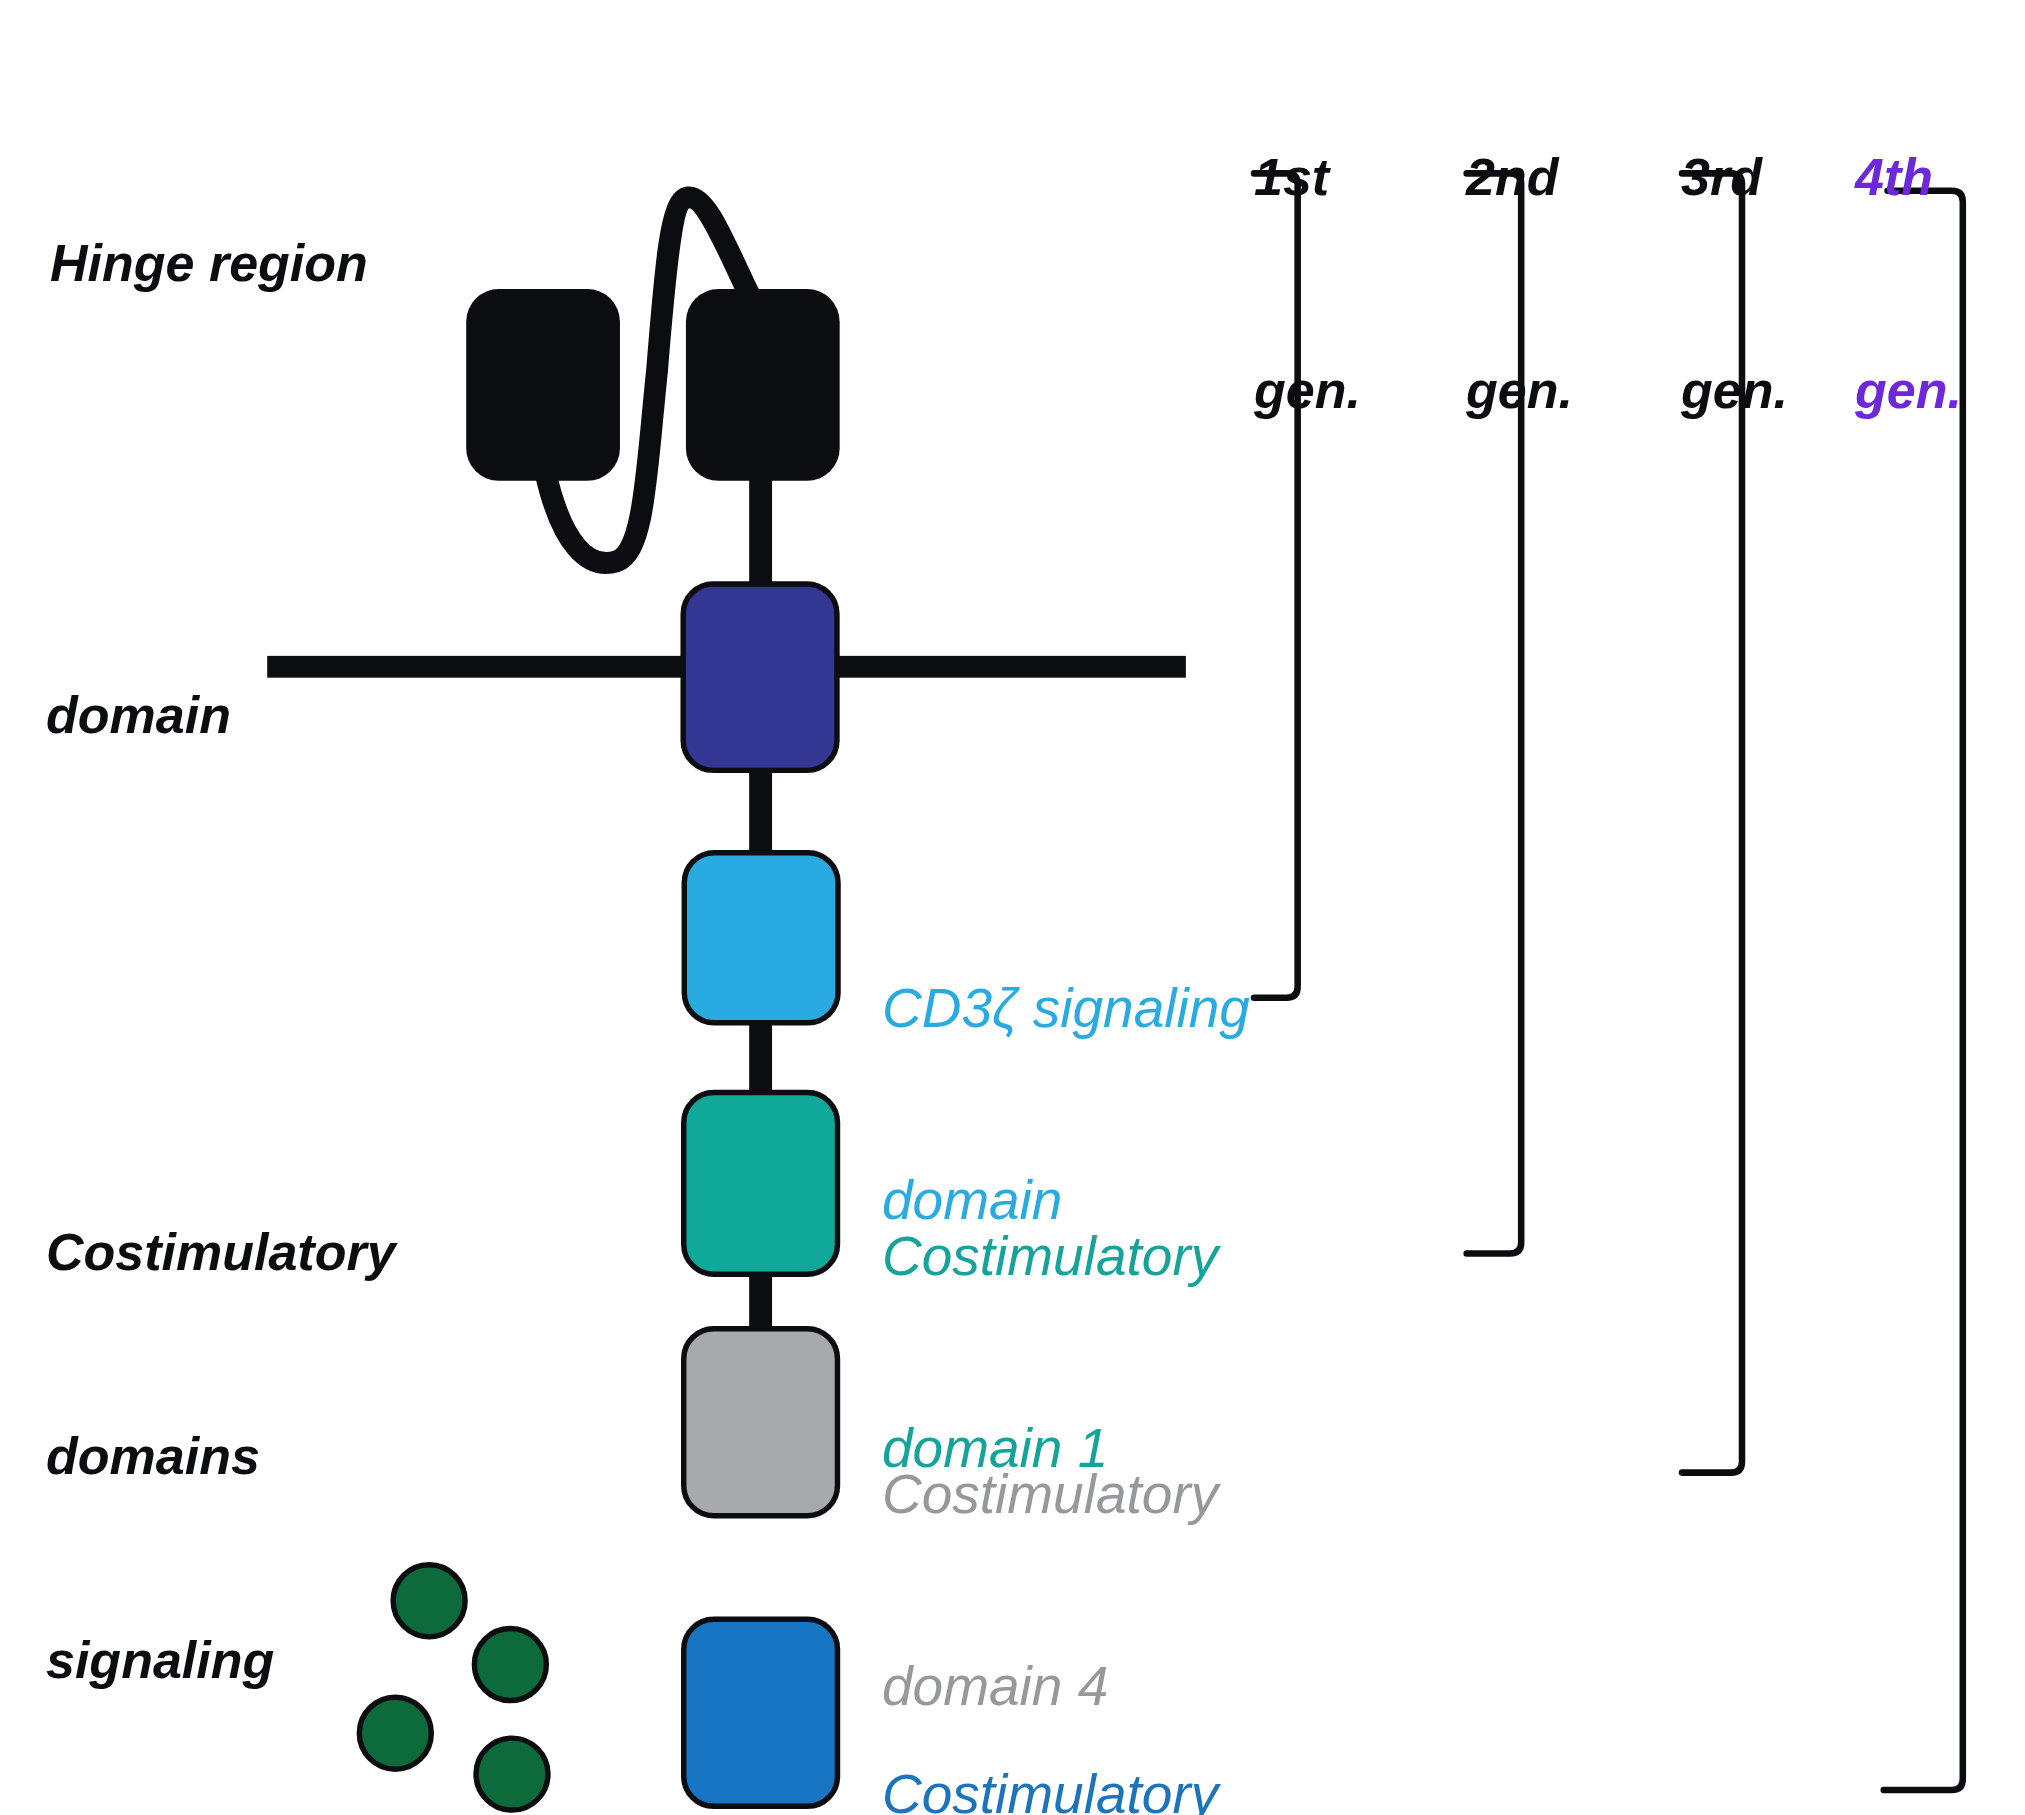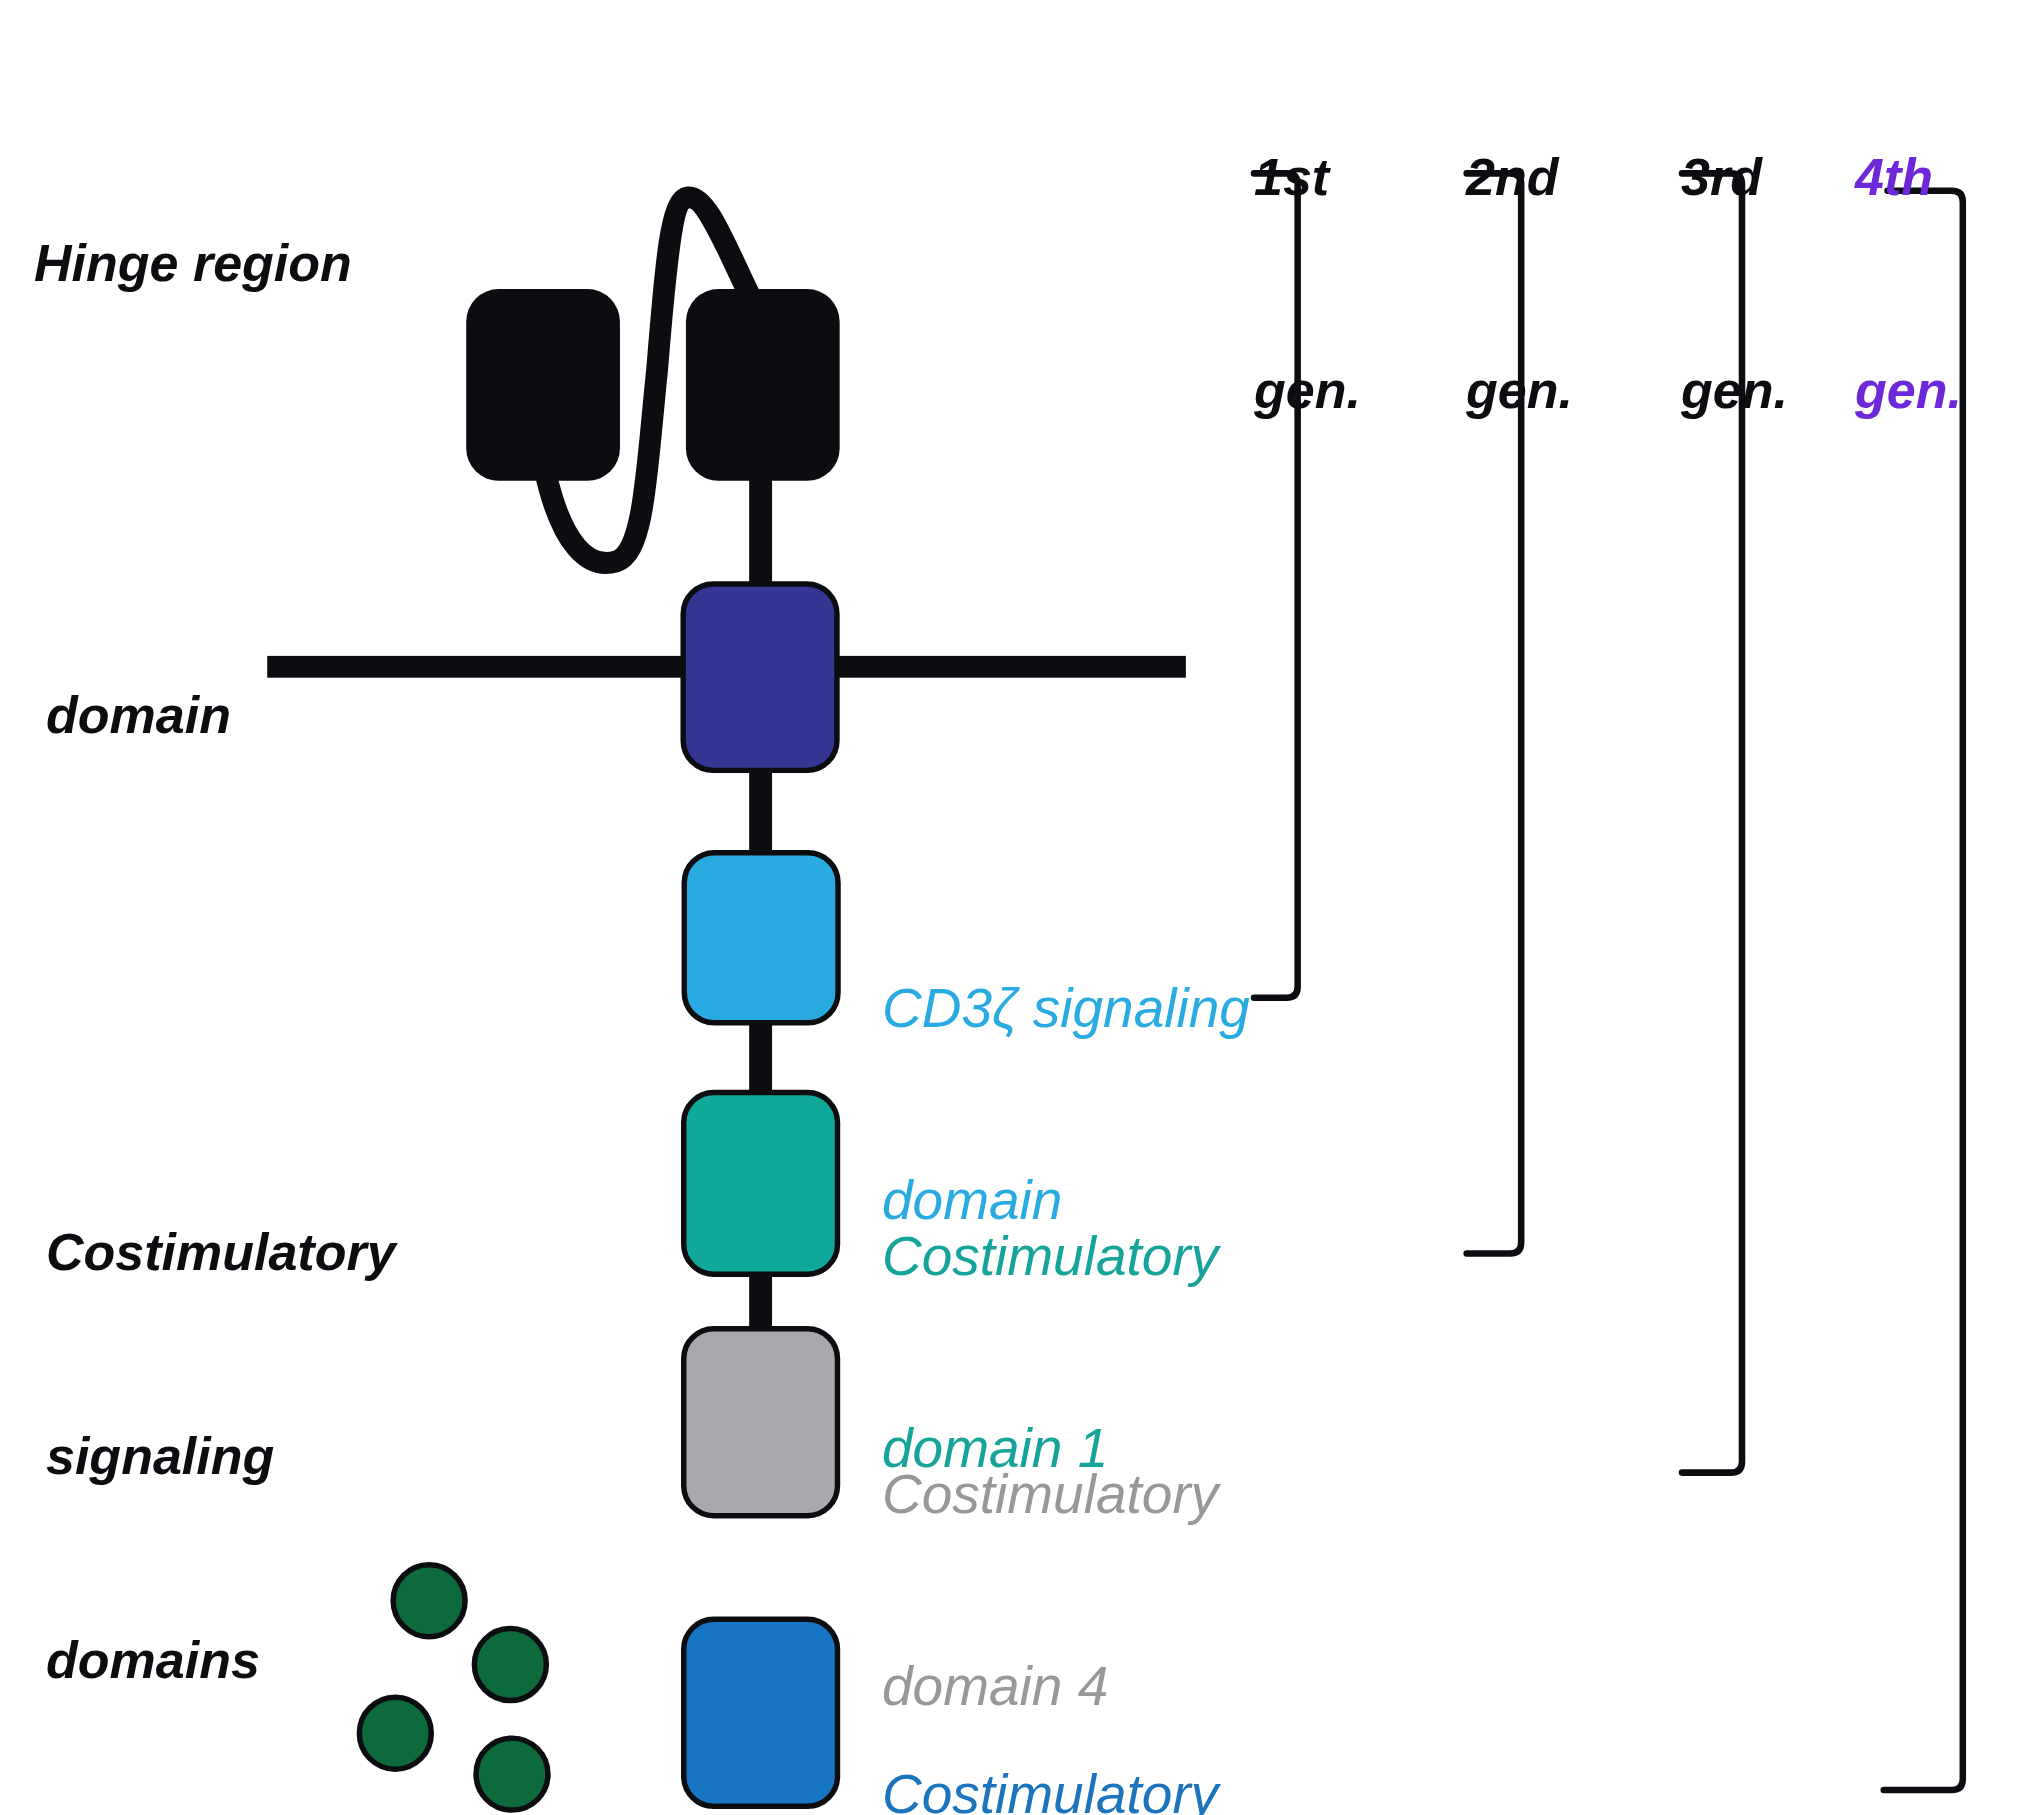--- a/index.html
+++ b/index.html
@@ -53,30 +53,30 @@
     <circle cx="936" cy="3053" r="66" stroke="#0b0d10" stroke-width="10" fill="#0D6B3B"></circle>
     <circle cx="725" cy="3179" r="66" stroke="#0b0d10" stroke-width="10" fill="#0D6B3B"></circle>
     <circle cx="939" cy="3254" r="66" stroke="#0b0d10" stroke-width="10" fill="#0D6B3B"></circle>
 
     <path d="M 2300 318 H 2360 Q 2380 318 2380 338 V 1810 Q 2380 1830 2360 1830 H 2300" fill="none" stroke-width="12" stroke-linecap="round" stroke-linejoin="round" stroke="#0b0d10"></path>
     <path d="M 2690 318 H 2770 Q 2790 318 2790 338 V 2279 Q 2790 2299 2770 2299 H 2690" fill="none" stroke-width="12" stroke-linecap="round" stroke-linejoin="round" stroke="#0b0d10"></path>
     <path d="M 3085 318 H 3175 Q 3195 318 3195 338 V 2681 Q 3195 2701 3175 2701 H 3085" fill="none" stroke-width="12" stroke-linecap="round" stroke-linejoin="round" stroke="#0b0d10"></path>
     <path d="M 3462 350 H 3580 Q 3600 350 3600 370 V 3263 Q 3600 3283 3580 3283 H 3455" fill="none" stroke-width="12" stroke-linecap="round" stroke-linejoin="round" stroke="#0b0d10"></path>
   </svg>
 
-  <div class="lbl lbl-black" style="left: 34px; top: 229px; color: rgb(11, 13, 16);">Hinge region</div>
+  <div class="lbl lbl-black" style="left: 50px; top: 229px; color: rgb(11, 13, 16);">Hinge region</div>
 
   <div class="lbl lbl-black" style="left: 46px; top: 545px; color: rgb(11, 13, 16);">
     <div>domain</div>
   </div>
 
   <div class="lbl lbl-black" style="left: 46px; top: 1082px; color: rgb(11, 13, 16);">
     <div>Costimulatory</div>
+    <div>domains</div>
     <div>signaling</div>
-    <div>domains</div>
   </div>
 
 
   <div class="lbl lbl-colored" style="left: 882px; top: 848px; color: rgb(41, 171, 226);">
     <div>CD3ζ signaling</div>
     <div>domain</div>
   </div>
 
   <div class="lbl lbl-colored" style="left: 882px; top: 1096px; color: rgb(22, 163, 153);">
     <div>Costimulatory</div>

